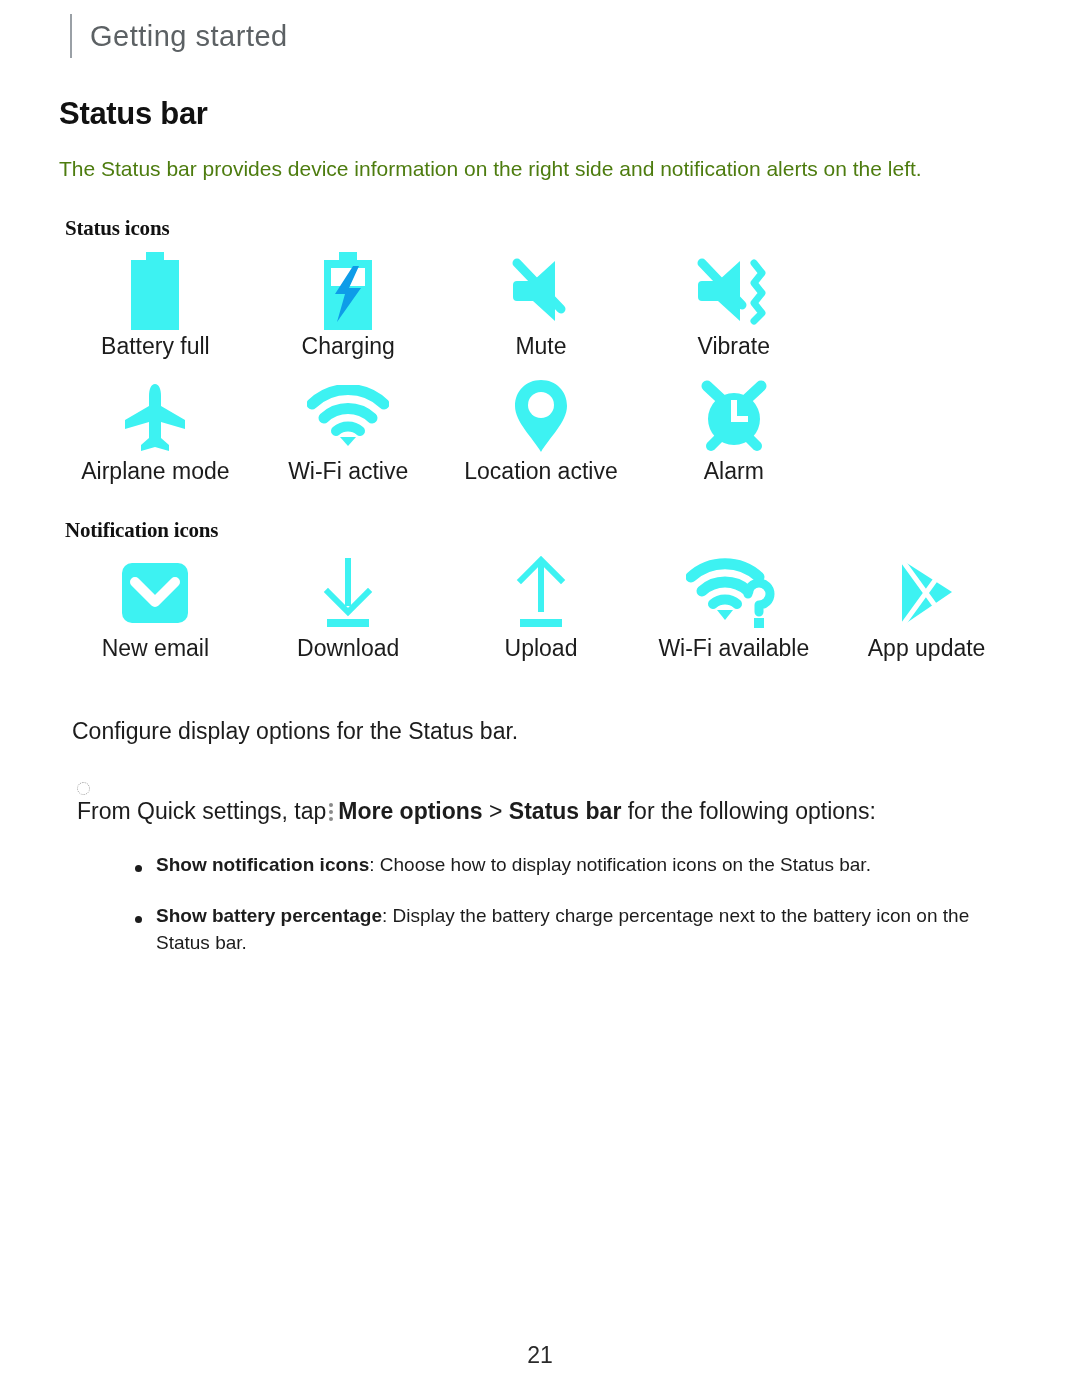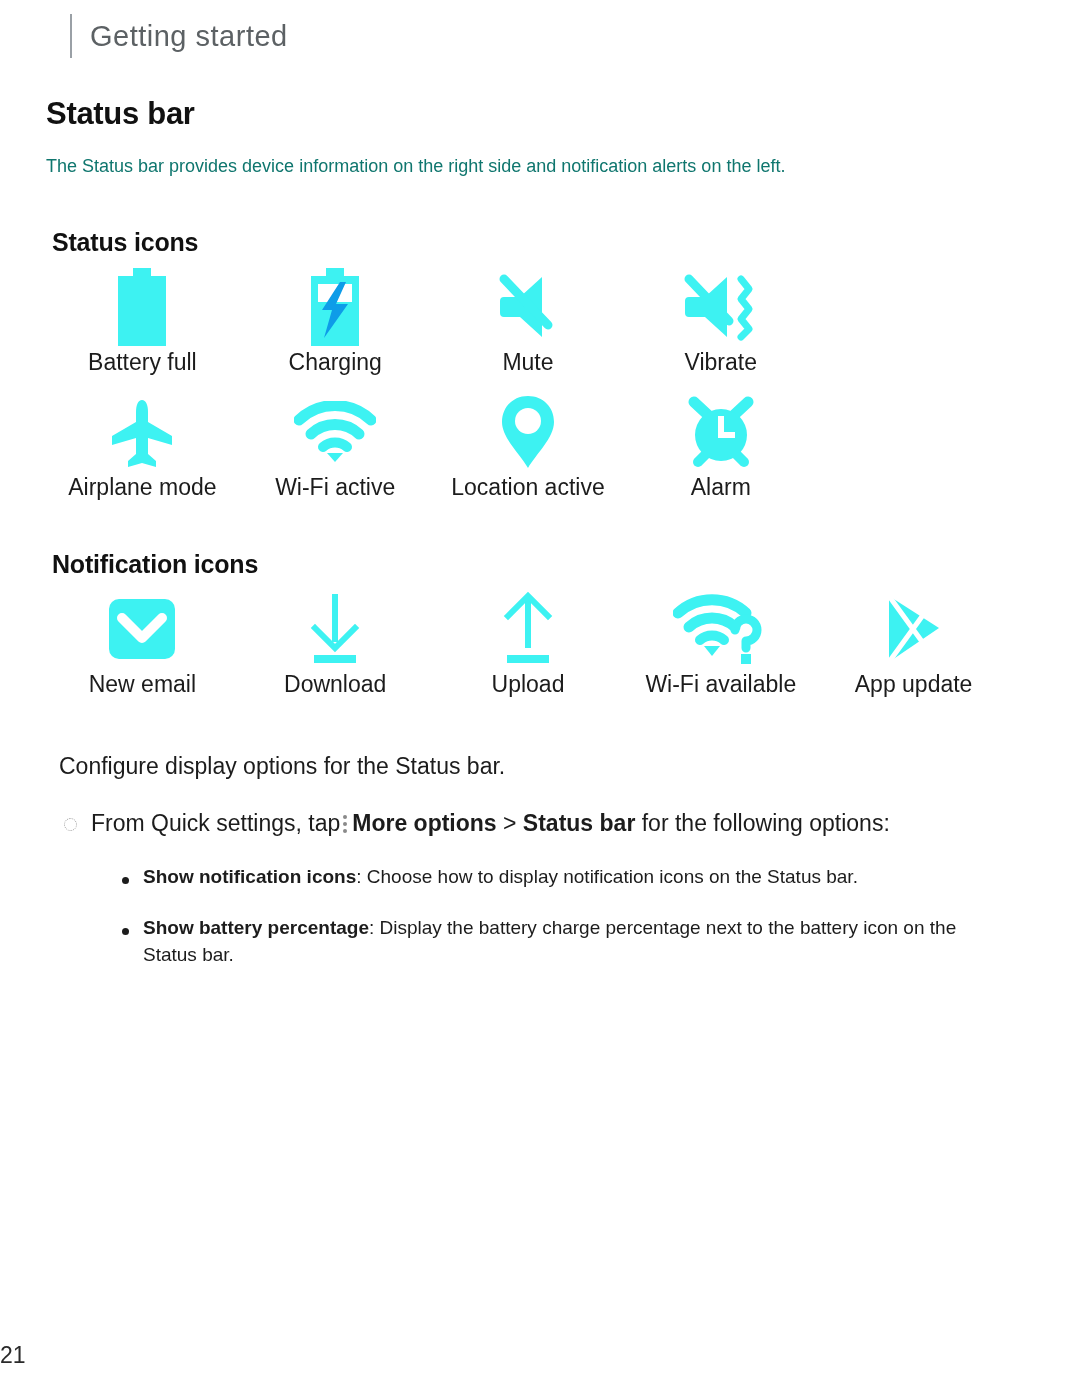--- a/index.html
+++ b/index.html
@@ -37,46 +37,47 @@
     font-weight: 300;
     letter-spacing: 0.5px;
     color: #5c6164;
     line-height: 1;
   }
 
   
   .content {
     position: absolute;
     top: 96px;
-    left: 46px;
+    left: 59px;
     width: 964px;
   }
 
   h1.section-title {
     font-size: 31px;
     font-weight: 700;
     letter-spacing: -0.3px;
     margin: 0 0 22px 0;
     color: #111111;
   }
 
   p.body-text {
-    font-size: 18px;
+    font-size: 21px;
     font-weight: 400;
     line-height: 1.42;
     margin: 0;
-    color: #0f766e;
+    color: #4d7c0f;
   }
 
   h2.sub-title {
-    font-size: 25px;
+    font-size: 21px;
     font-weight: 600;
-    margin: 48px 0 0 6px;
+    margin: 32px 0 0 6px;
     color: #111111;
     letter-spacing: -0.2px;
+    font-family: Liberation Serif, serif;
   }
 
   
   .icon-grid {
     display: grid;
     grid-template-columns: repeat(5, 1fr);
     width: 964px;
     margin-top: 6px;
   }
   .icon-cell {
@@ -107,20 +108,21 @@
   .lower p {
     font-size: 23px;
     line-height: 1.42;
     margin: 13px;
     color: #1c1c1c;
   }
   .hollow-item {
     display: flex;
     align-items: flex-start;
     margin: 24px 0 0 18px;
+    flex-direction: column;
   }
   .hollow-bullet {
     width: 11px;
     height: 11px;
     border: 1.6px dotted #9a9a9a;
     border-radius: 50%;
     margin: 11px 14px 0 0;
     flex: 0 0 auto;
   }
   .hollow-text {
@@ -164,21 +166,21 @@
     color: #1c1c1c;
     max-width: 880px;
   }
 
   
   .page-number {
     position: absolute;
     bottom: 28px;
     left: 0;
     width: 1080px;
-    text-align: left;
+    text-align: center;
     font-size: 23px;
     font-weight: 400;
     color: #2a2a2a;
   }
 </style>
 </head>
 <body>
 
 <div class="page-header">
   <div class="header-rule"></div>

